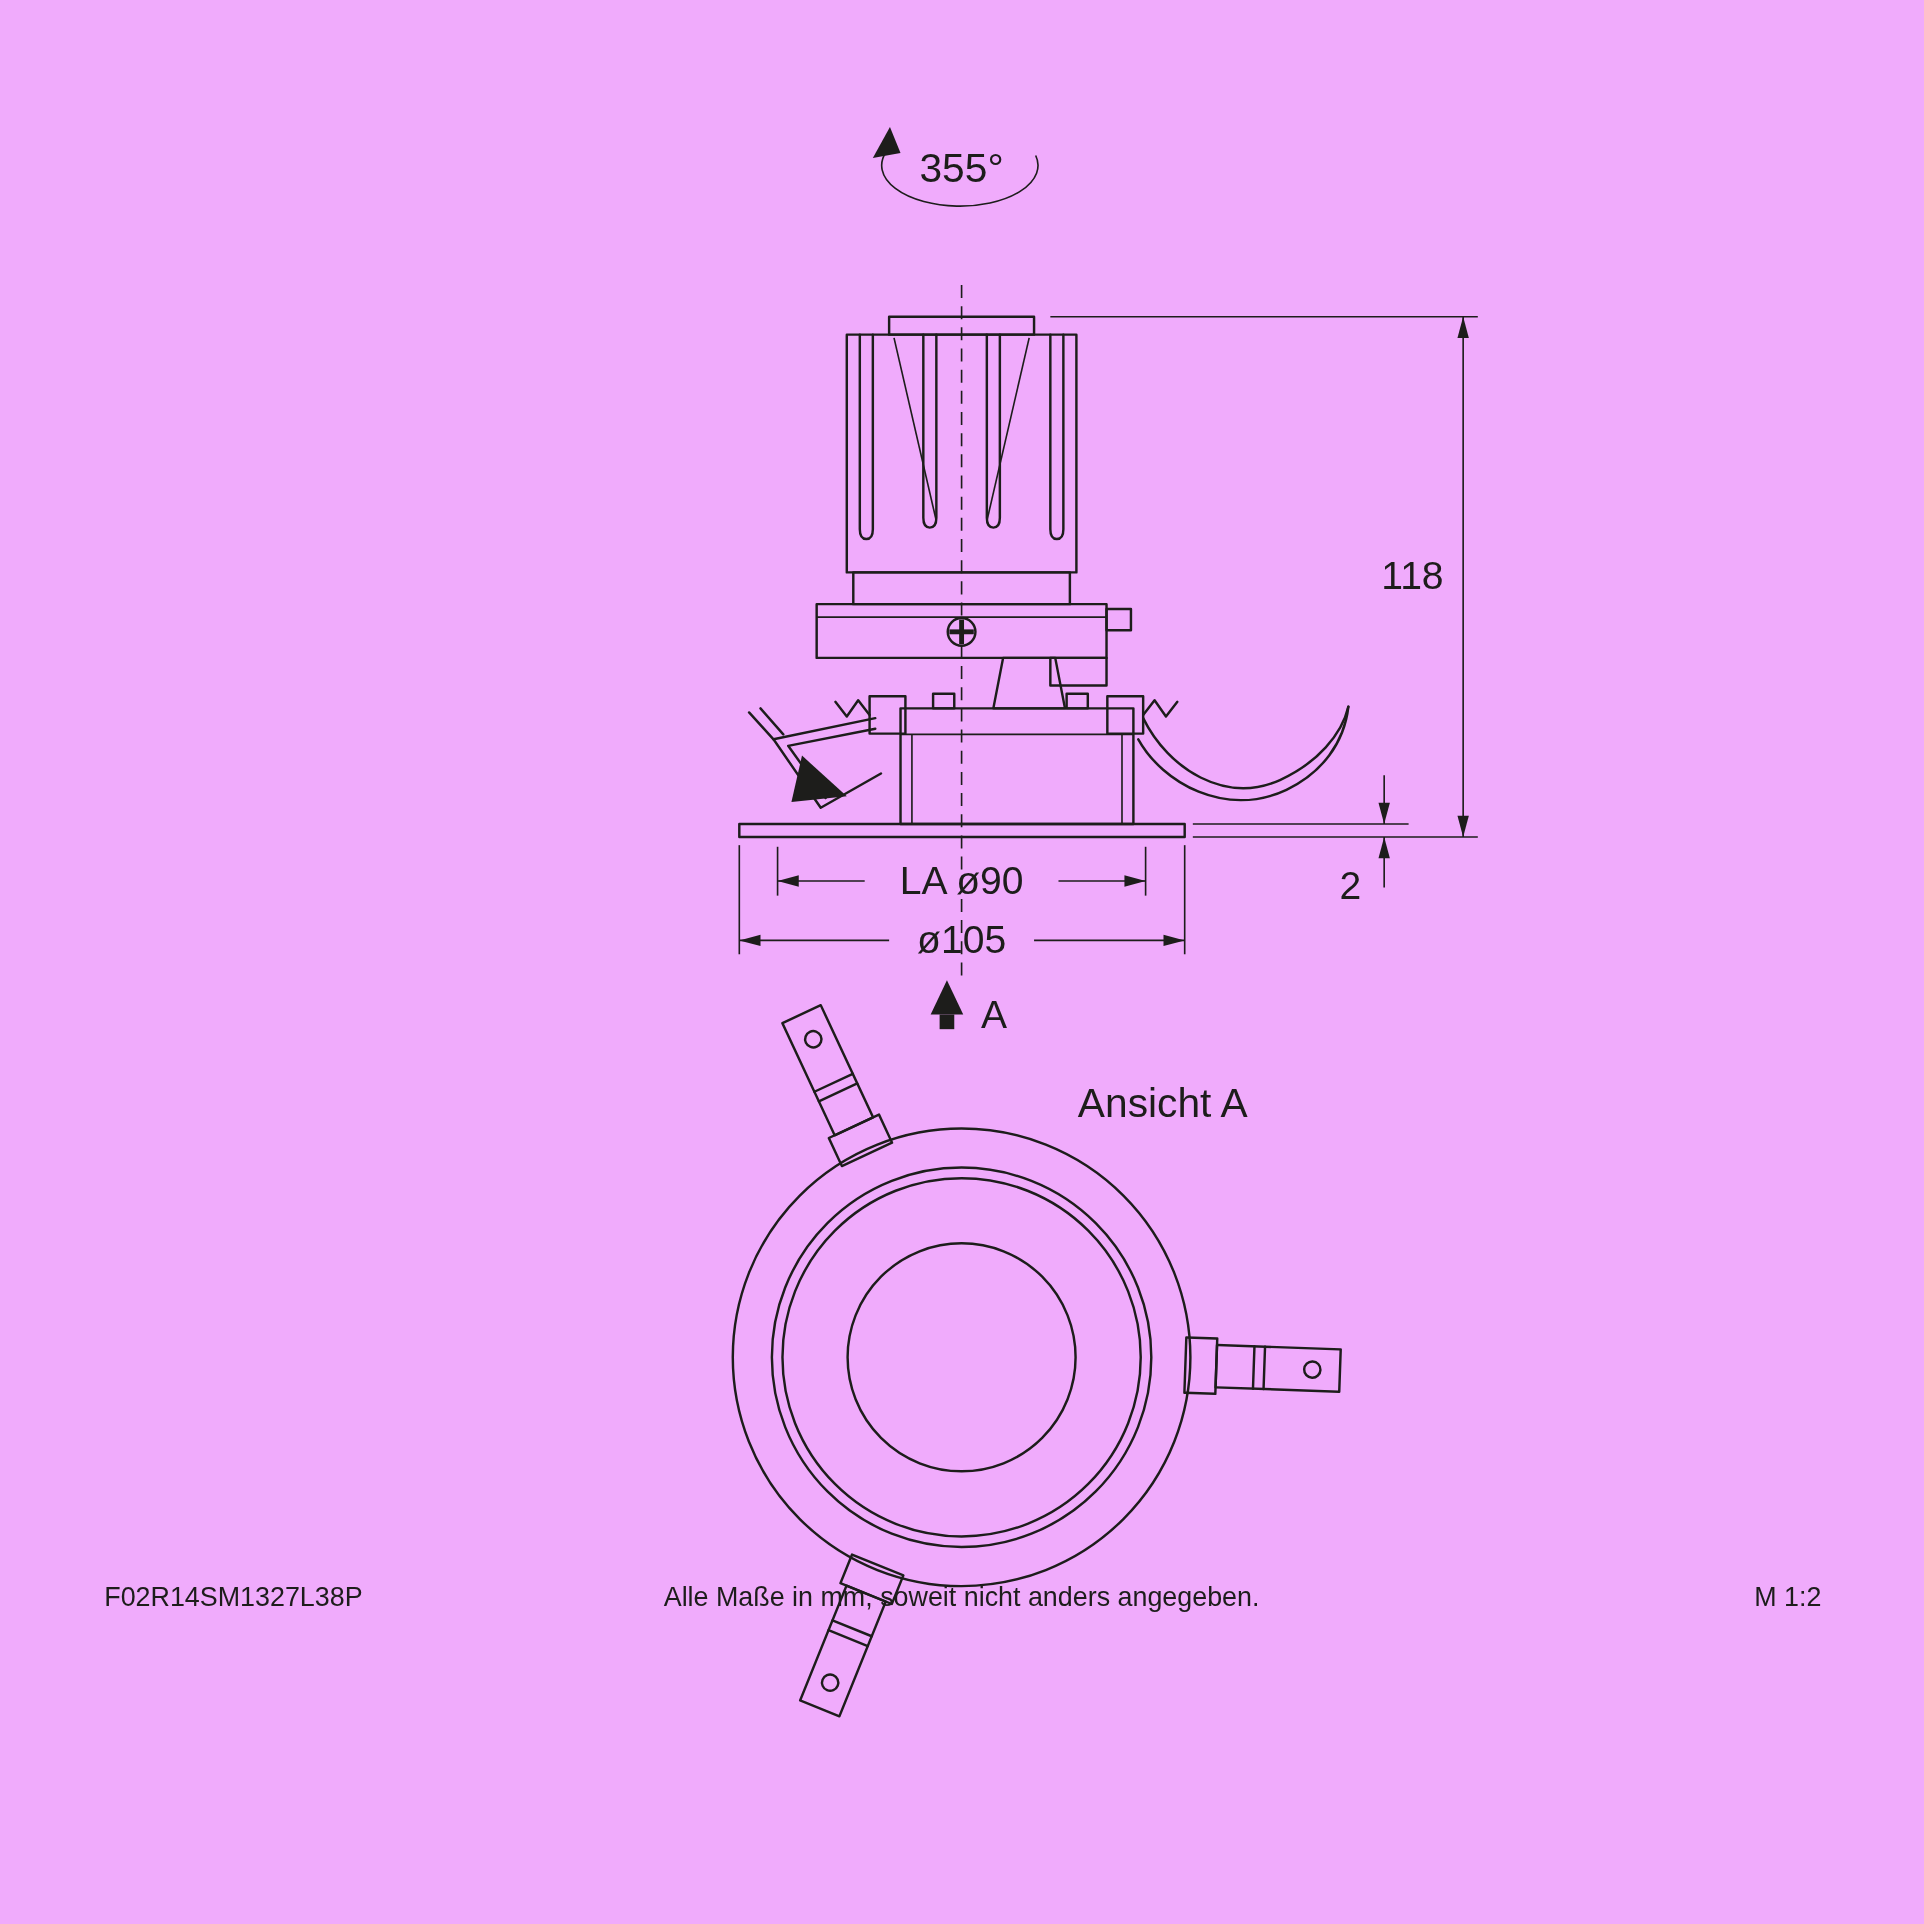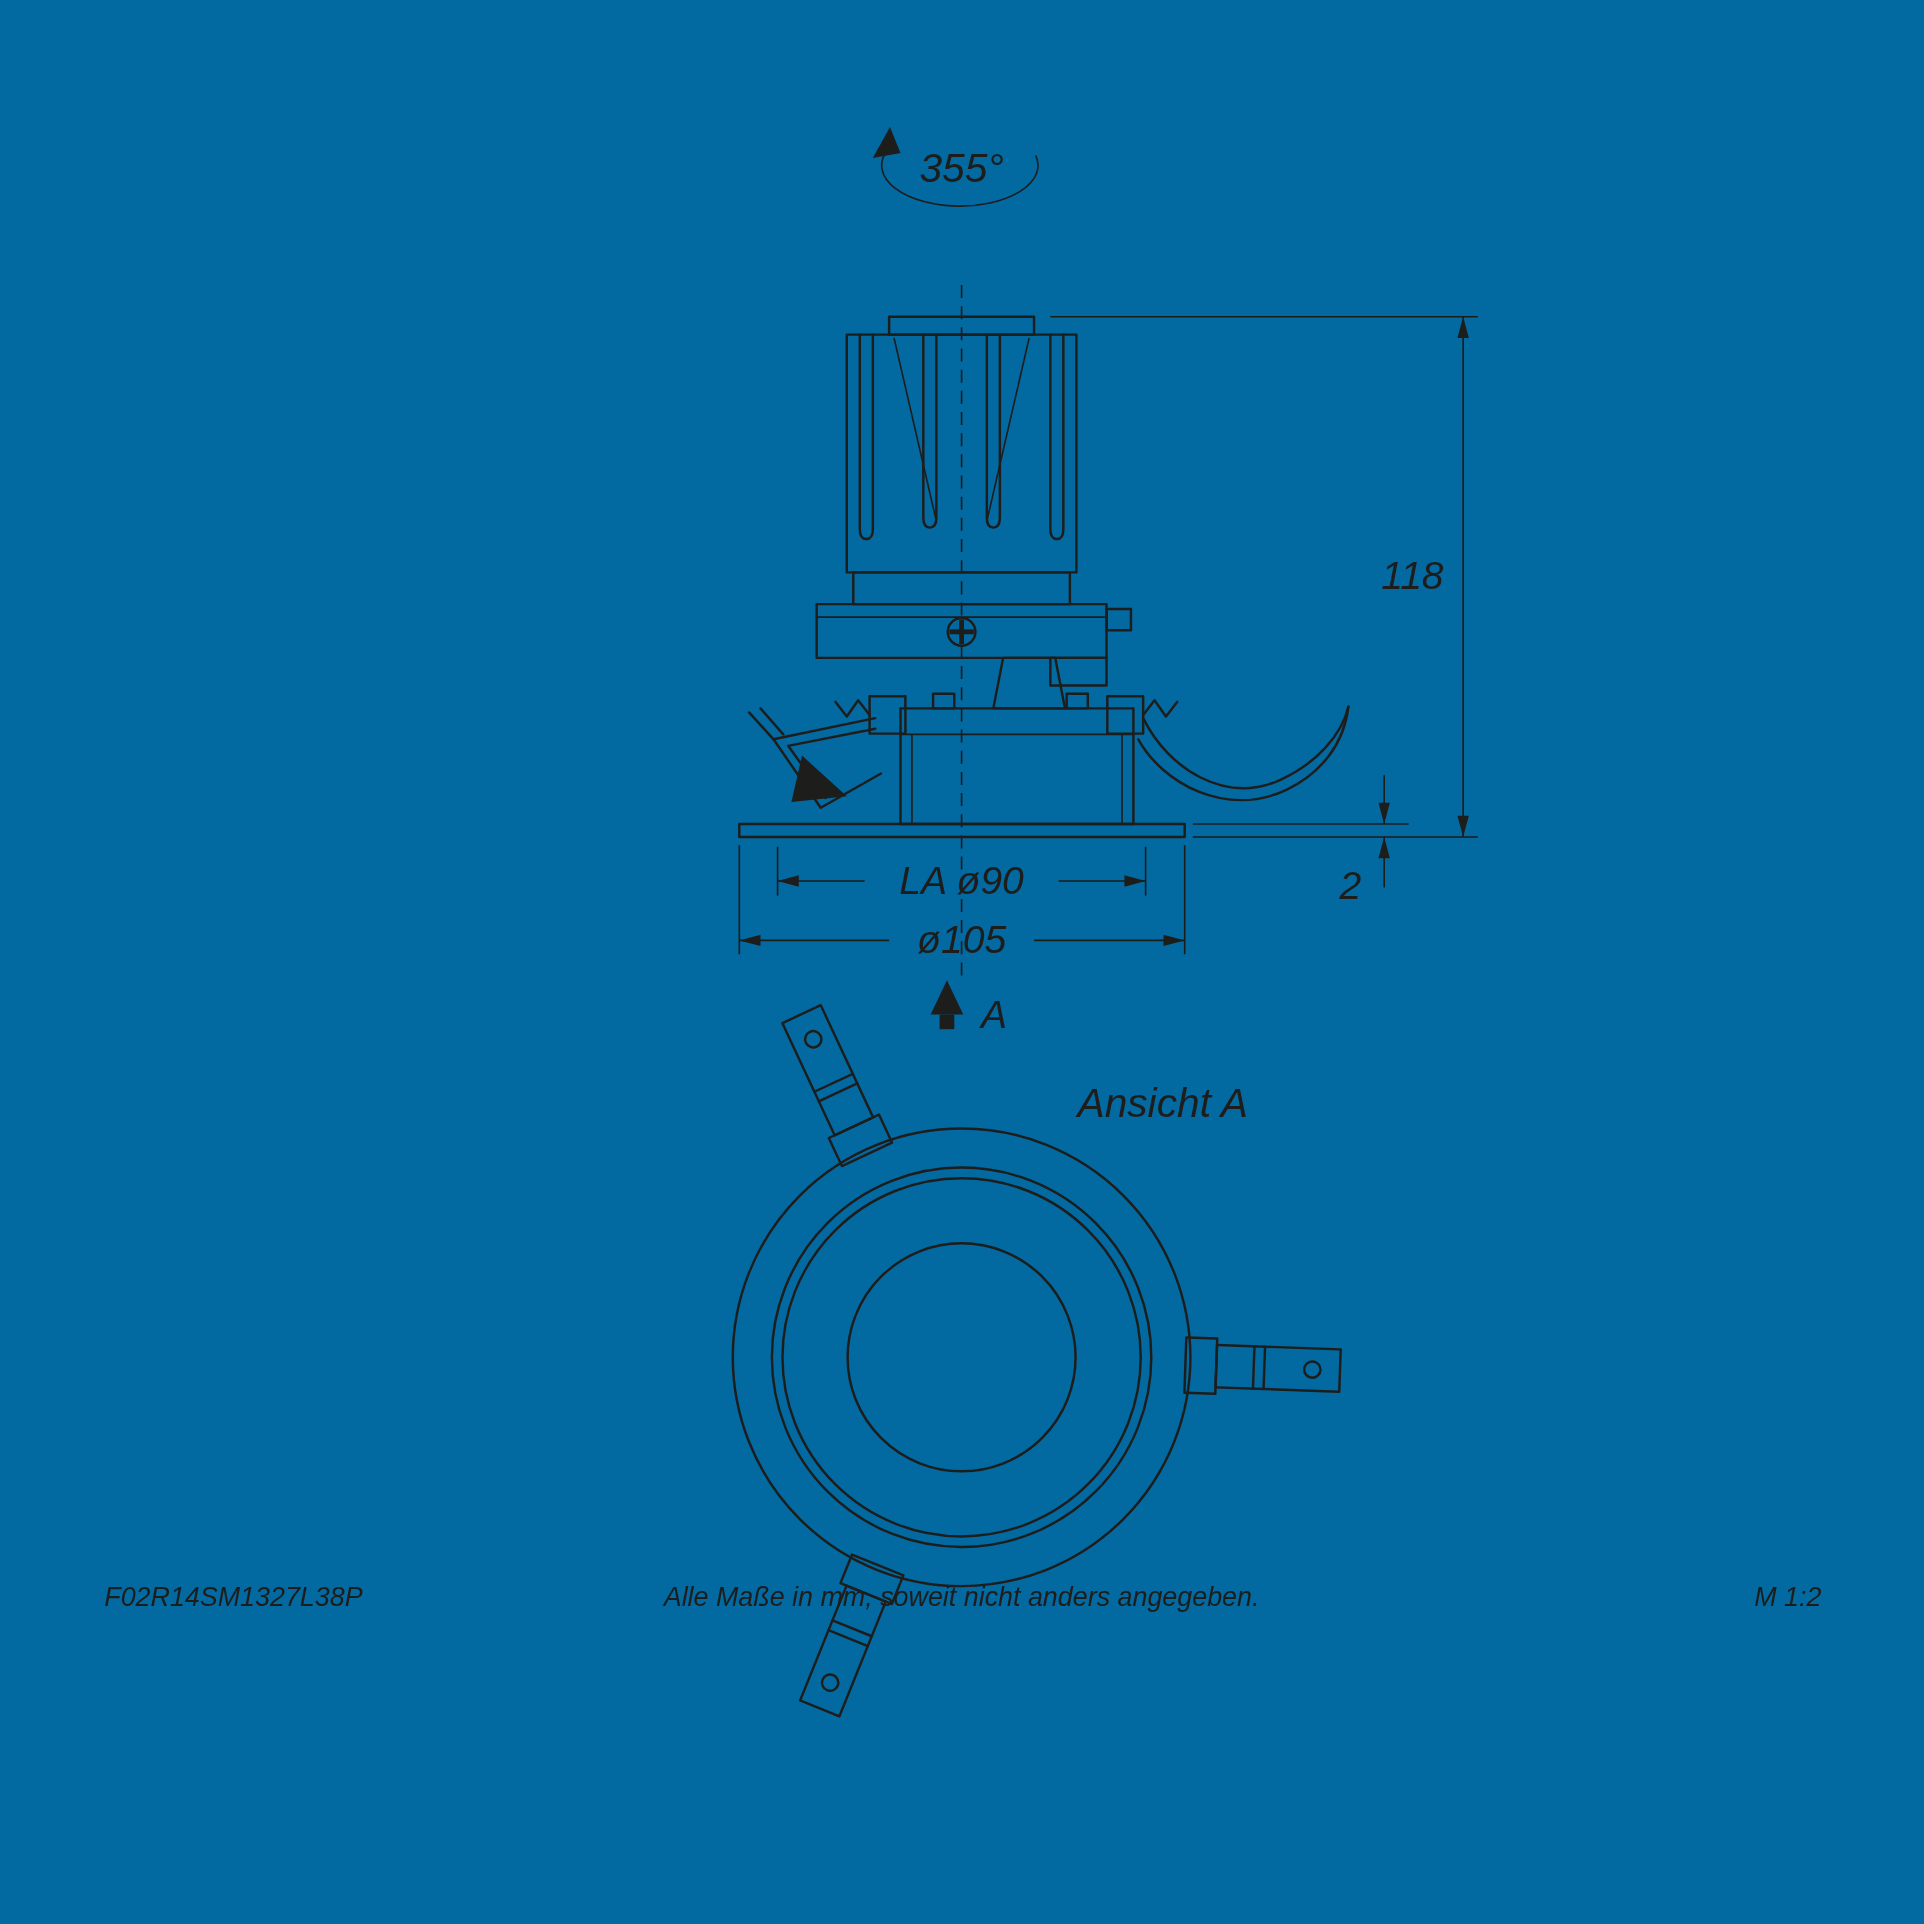--- a/index.html
+++ b/index.html
@@ -1,22 +1,21 @@
 <!DOCTYPE html>
 <html style="font-size:13px"><head>
 <meta charset="utf-8">
 <style>
   html, body { margin: 0; padding: 0; background: #ffffff; }
   .canvas {
     position: relative;
     width: 1924px;
     height: 1924px;
-    background: #0369a1;
+    background: #f0abfc;
     font-family: "Liberation Sans", "DejaVu Sans", sans-serif;
-    font-style: italic;
   }
   svg { display: block; }
   text {
     font-family: "Liberation Sans", "DejaVu Sans", sans-serif;
     fill: #1d1d1b;
   }
   .obj  { fill: none; stroke: #1d1d1b; stroke-width: 3; stroke-linejoin: round; stroke-linecap: round; }
   .thin { fill: none; stroke: #1d1d1b; stroke-width: 2; stroke-linecap: butt; }
   .center { stroke-dasharray: 16 10; }
   .fill { fill: #1d1d1b; stroke: none; }

